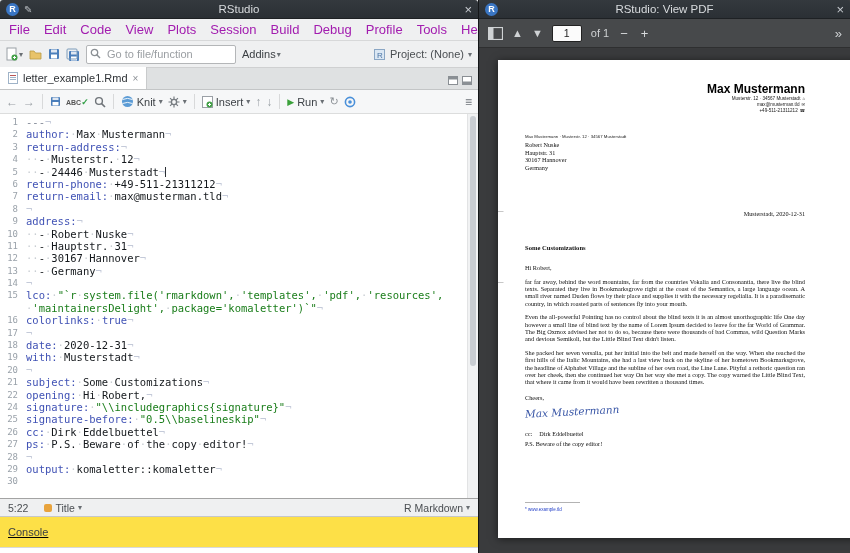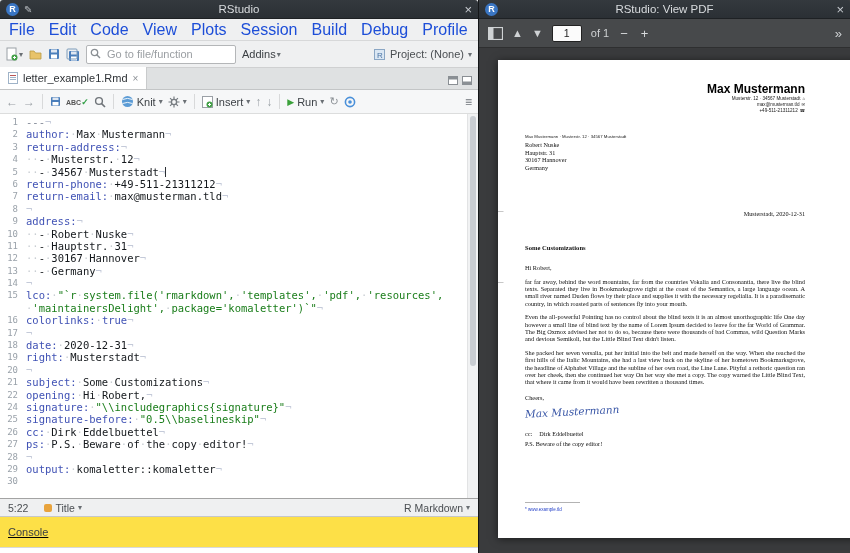--- a/index.html
+++ b/index.html
@@ -16,21 +16,21 @@
               border-radius:3px 3px 0 0; border-bottom:1px solid #1e2124; }
   .tb-title { position:absolute; left:0; right:0; text-align:center; font-size:11.5px; color:#d8dbde; }
   .rlogo { z-index:1; width:13px; height:13px; border-radius:50%; background:#3a76c4; color:#fff;
            font-size:9px; font-weight:bold; text-align:center; line-height:13px; }
   .tb-pencil { z-index:1; color:#b9bec3; font-size:10px; }
   .tb-close { z-index:1; margin-left:auto; color:#c7cbd0; font-size:13px; line-height:13px; cursor:default; }
 
   
   .menubar { height:22px; display:flex; align-items:center; padding:0 2px;
              background:#eff0f1; border-bottom:1px solid #d7d8d9; }
-  .menu-item { font-size:16px; color:#1d4ed8; padding:0 7px; }
+  .menu-item { font-size:13px; color:#a21caf; padding:0 7px; }
 
   .toolbar { height:27px; display:flex; align-items:center; gap:6px; padding:0 6px;
              background:#eff0f1; border-bottom:1px solid #cfd0d1; }
   .tb-ic { display:inline-flex; align-items:center; gap:1px; }
   .caret { font-size:8px; color:#6a6f74; }
   .searchbox { position:relative; }
   .searchbox input { width:150px; height:19px; border:1px solid #b4b6b8; border-radius:2px;
                      background:#fff; font-size:11px; padding:0 4px 0 20px; color:#333;
                      font-family:"Liberation Sans",sans-serif; }
   .searchbox input::placeholder { color:#9a9ea2; }
@@ -282,36 +282,36 @@
       </span>
       <span class="outline-ic">≡</span>
     </div>
 
     <div class="code-wrap">
       <div class="code-lines" id="code-lines">
           <div class="crow"><span class="lnum">1</span><span class="ctext"><span class="tk-c">---</span><span class="tk-e">¬</span></span></div>
           <div class="crow"><span class="lnum">2</span><span class="ctext"><span class="tk-k">author:</span><span class="tk-w">·</span><span class="tk-v">Max</span><span class="tk-w">·</span><span class="tk-v">Mustermann</span><span class="tk-e">¬</span></span></div>
           <div class="crow"><span class="lnum">3</span><span class="ctext"><span class="tk-k">return-address:</span><span class="tk-e">¬</span></span></div>
           <div class="crow"><span class="lnum">4</span><span class="ctext"><span class="tk-w">··</span><span class="tk-v">-</span><span class="tk-w">·</span><span class="tk-v">Musterstr.</span><span class="tk-w">·</span><span class="tk-v">12</span><span class="tk-e">¬</span></span></div>
-          <div class="crow"><span class="lnum">5</span><span class="ctext"><span class="tk-w">··</span><span class="tk-v">-</span><span class="tk-w">·</span><span class="tk-v">34567</span><span class="tk-w">·</span><span class="tk-v">Musterstadt</span><span class="tk-e">¬</span><span class="text-caret"></span></span></div>
+          <div class="crow"><span class="lnum">5</span><span class="ctext"><span class="tk-w">··</span><span class="tk-v">-</span><span class="tk-w">·</span><span class="tk-v">24446</span><span class="tk-w">·</span><span class="tk-v">Musterstadt</span><span class="tk-e">¬</span><span class="text-caret"></span></span></div>
           <div class="crow"><span class="lnum">6</span><span class="ctext"><span class="tk-k">return-phone:</span><span class="tk-w">·</span><span class="tk-v">+49-511-21311212</span><span class="tk-e">¬</span></span></div>
           <div class="crow"><span class="lnum">7</span><span class="ctext"><span class="tk-k">return-email:</span><span class="tk-w">·</span><span class="tk-v">max@musterman.tld</span><span class="tk-e">¬</span></span></div>
           <div class="crow"><span class="lnum">8</span><span class="ctext"><span class="tk-e">¬</span></span></div>
           <div class="crow"><span class="lnum">9</span><span class="ctext"><span class="tk-k">address:</span><span class="tk-e">¬</span></span></div>
           <div class="crow"><span class="lnum">10</span><span class="ctext"><span class="tk-w">··</span><span class="tk-v">-</span><span class="tk-w">·</span><span class="tk-v">Robert</span><span class="tk-w">·</span><span class="tk-v">Nuske</span><span class="tk-e">¬</span></span></div>
           <div class="crow"><span class="lnum">11</span><span class="ctext"><span class="tk-w">··</span><span class="tk-v">-</span><span class="tk-w">·</span><span class="tk-v">Hauptstr.</span><span class="tk-w">·</span><span class="tk-v">31</span><span class="tk-e">¬</span></span></div>
           <div class="crow"><span class="lnum">12</span><span class="ctext"><span class="tk-w">··</span><span class="tk-v">-</span><span class="tk-w">·</span><span class="tk-v">30167</span><span class="tk-w">·</span><span class="tk-v">Hannover</span><span class="tk-e">¬</span></span></div>
           <div class="crow"><span class="lnum">13</span><span class="ctext"><span class="tk-w">··</span><span class="tk-v">-</span><span class="tk-w">·</span><span class="tk-v">Germany</span><span class="tk-e">¬</span></span></div>
           <div class="crow"><span class="lnum">14</span><span class="ctext"><span class="tk-e">¬</span></span></div>
           <div class="crow"><span class="lnum">15</span><span class="ctext"><span class="tk-k">lco:</span><span class="tk-w">·</span><span class="tk-s">"`r</span><span class="tk-w">·</span><span class="tk-s">system.file('rmarkdown',</span><span class="tk-w">·</span><span class="tk-s">'templates',</span><span class="tk-w">·</span><span class="tk-s">'pdf',</span><span class="tk-w">·</span><span class="tk-s">'resources',</span></span></div>
           <div class="crow"><span class="lnum"></span><span class="ctext"><span class="tk-w">·</span><span class="tk-s">'maintainersDelight',</span><span class="tk-w">·</span><span class="tk-s">package='komaletter')`"</span><span class="tk-e">¬</span></span></div>
           <div class="crow"><span class="lnum">16</span><span class="ctext"><span class="tk-k">colorlinks:</span><span class="tk-w">·</span><span class="tk-b">true</span><span class="tk-e">¬</span></span></div>
           <div class="crow"><span class="lnum">17</span><span class="ctext"><span class="tk-e">¬</span></span></div>
           <div class="crow"><span class="lnum">18</span><span class="ctext"><span class="tk-k">date:</span><span class="tk-w">·</span><span class="tk-v">2020-12-31</span><span class="tk-e">¬</span></span></div>
-          <div class="crow"><span class="lnum">19</span><span class="ctext"><span class="tk-k">right:</span><span class="tk-w">·</span><span class="tk-v">Musterstadt</span><span class="tk-e">¬</span></span></div>
+          <div class="crow"><span class="lnum">19</span><span class="ctext"><span class="tk-k">with:</span><span class="tk-w">·</span><span class="tk-v">Musterstadt</span><span class="tk-e">¬</span></span></div>
           <div class="crow"><span class="lnum">20</span><span class="ctext"><span class="tk-e">¬</span></span></div>
           <div class="crow"><span class="lnum">21</span><span class="ctext"><span class="tk-k">subject:</span><span class="tk-w">·</span><span class="tk-v">Some</span><span class="tk-w">·</span><span class="tk-v">Customizations</span><span class="tk-e">¬</span></span></div>
           <div class="crow"><span class="lnum">22</span><span class="ctext"><span class="tk-k">opening:</span><span class="tk-w">·</span><span class="tk-v">Hi</span><span class="tk-w">·</span><span class="tk-v">Robert,</span><span class="tk-e">¬</span></span></div>
           <div class="crow"><span class="lnum">24</span><span class="ctext"><span class="tk-k">signature:</span><span class="tk-w">·</span><span class="tk-s">"\\includegraphics{signature}"</span><span class="tk-e">¬</span></span></div>
           <div class="crow"><span class="lnum">25</span><span class="ctext"><span class="tk-k">signature-before:</span><span class="tk-w">·</span><span class="tk-s">"0.5\\baselineskip"</span><span class="tk-e">¬</span></span></div>
           <div class="crow"><span class="lnum">26</span><span class="ctext"><span class="tk-k">cc:</span><span class="tk-w">·</span><span class="tk-v">Dirk</span><span class="tk-w">·</span><span class="tk-v">Eddelbuettel</span><span class="tk-e">¬</span></span></div>
           <div class="crow"><span class="lnum">27</span><span class="ctext"><span class="tk-k">ps:</span><span class="tk-w">·</span><span class="tk-v">P.S.</span><span class="tk-w">·</span><span class="tk-v">Beware</span><span class="tk-w">·</span><span class="tk-v">of</span><span class="tk-w">·</span><span class="tk-v">the</span><span class="tk-w">·</span><span class="tk-v">copy</span><span class="tk-w">·</span><span class="tk-v">editor!</span><span class="tk-e">¬</span></span></div>
           <div class="crow"><span class="lnum">28</span><span class="ctext"><span class="tk-e">¬</span></span></div>
           <div class="crow"><span class="lnum">29</span><span class="ctext"><span class="tk-k">output:</span><span class="tk-w">·</span><span class="tk-v">komaletter::komaletter</span><span class="tk-e">¬</span></span></div>
           <div class="crow"><span class="lnum">30</span><span class="ctext"></span></div>

